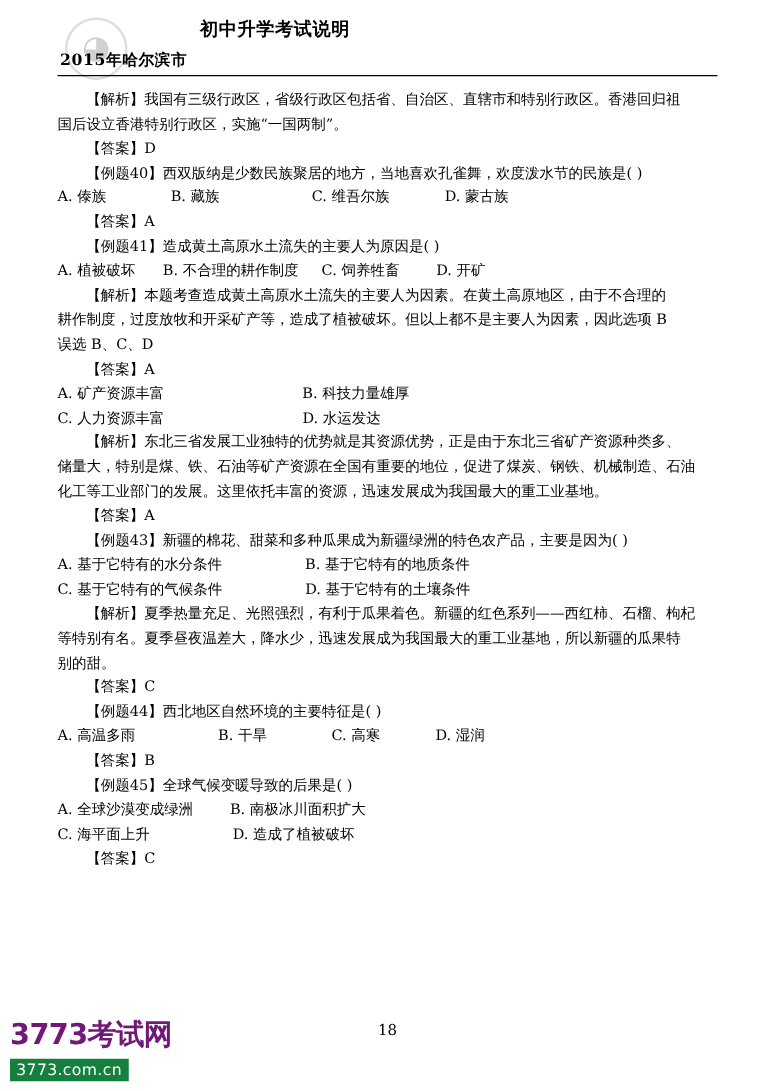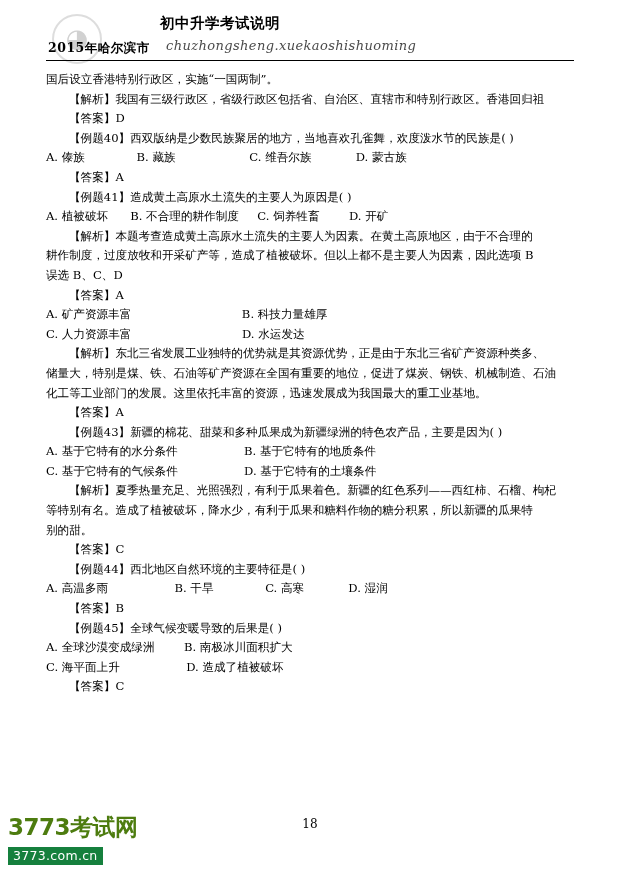--- a/index.html
+++ b/index.html
@@ -108,21 +108,21 @@
     font-family: "DejaVu Serif", serif;
     font-size: 12px;
   }
   .watermark {
     position: absolute;
     left: 8px;
     bottom: 30px;
     font-family: "DejaVu Sans", sans-serif;
     font-weight: bold;
     font-size: 23px;
-    color: #4d7c0f;
+    color: #701a75;
     letter-spacing: -0.5px;
   }
   .watermark-url {
     position: absolute;
     left: 8px;
     bottom: 8px;
     background: #15803d;
     color: #ffffff;
     font-family: "DejaVu Sans", sans-serif;
     font-size: 12.5px;
@@ -132,48 +132,47 @@
 </style>
 </head>
 <body>
 
 <div class="page">
 
   <div class="header">
     <div class="logo-mark">◕</div>
     <div class="header-title">初中升学考试说明</div>
     <div class="header-year">2015年哈尔滨市</div>
-    <div class="header-pinyin">chuzhongsheng.xuekaoshishuoming</div>
     <div class="header-rule"></div>
   </div>
 
   <div class="content">
+    <p class="para para-indent">【解析】我国有三级行政区，省级行政区包括省、自治区、直辖市和特别行政区。香港回归祖</p>
     <p class="para">国后设立香港特别行政区，实施“一国两制”。</p>
-    <p class="para para-indent">【解析】我国有三级行政区，省级行政区包括省、自治区、直辖市和特别行政区。香港回归祖</p>
     <p class="para para-indent">【答案】D</p>
     <p class="para para-indent">【例题40】西双版纳是少数民族聚居的地方，当地喜欢孔雀舞，欢度泼水节的民族是(    )</p>
     <p class="para opts">A. 傣族              B. 藏族                    C. 维吾尔族            D. 蒙古族</p>
     <p class="para para-indent">【答案】A</p>
     <p class="para para-indent">【例题41】造成黄土高原水土流失的主要人为原因是(    )</p>
     <p class="para opts">A. 植被破坏      B. 不合理的耕作制度     C. 饲养牲畜        D. 开矿</p>
     <p class="para para-indent">【解析】本题考查造成黄土高原水土流失的主要人为因素。在黄土高原地区，由于不合理的</p>
     <p class="para">耕作制度，过度放牧和开采矿产等，造成了植被破坏。但以上都不是主要人为因素，因此选项 B</p>
     <p class="para">误选 B、C、D</p>
     <p class="para para-indent">【答案】A</p>
     <p class="para opts">A. 矿产资源丰富                              B. 科技力量雄厚</p>
     <p class="para opts">C. 人力资源丰富                              D. 水运发达</p>
     <p class="para para-indent">【解析】东北三省发展工业独特的优势就是其资源优势，正是由于东北三省矿产资源种类多、</p>
     <p class="para">储量大，特别是煤、铁、石油等矿产资源在全国有重要的地位，促进了煤炭、钢铁、机械制造、石油</p>
     <p class="para">化工等工业部门的发展。这里依托丰富的资源，迅速发展成为我国最大的重工业基地。</p>
     <p class="para para-indent">【答案】A</p>
     <p class="para para-indent">【例题43】新疆的棉花、甜菜和多种瓜果成为新疆绿洲的特色农产品，主要是因为(    )</p>
     <p class="para opts">A. 基于它特有的水分条件                  B. 基于它特有的地质条件</p>
     <p class="para opts">C. 基于它特有的气候条件                  D. 基于它特有的土壤条件</p>
     <p class="para para-indent">【解析】夏季热量充足、光照强烈，有利于瓜果着色。新疆的红色系列——西红柿、石榴、枸杞</p>
-    <p class="para">等特别有名。造成了植被破坏，降水少，有利于瓜果和糖料作物的糖分积累，所以新疆的瓜果特</p>
+    <p class="para">等特别有名。夏季昼夜温差大，降水少，迅速发展成为我国最大的重工业基地，所以新疆的瓜果特</p>
     <p class="para">别的甜。</p>
     <p class="para para-indent">【答案】C</p>
     <p class="para para-indent">【例题44】西北地区自然环境的主要特征是(    )</p>
     <p class="para opts">A. 高温多雨                  B. 干旱              C. 高寒            D. 湿润</p>
     <p class="para para-indent">【答案】B</p>
     <p class="para para-indent">【例题45】全球气候变暖导致的后果是(    )</p>
     <p class="para opts">A. 全球沙漠变成绿洲        B. 南极冰川面积扩大</p>
     <p class="para opts">C. 海平面上升                  D. 造成了植被破坏</p>
     <p class="para para-indent">【答案】C</p>
   </div>

